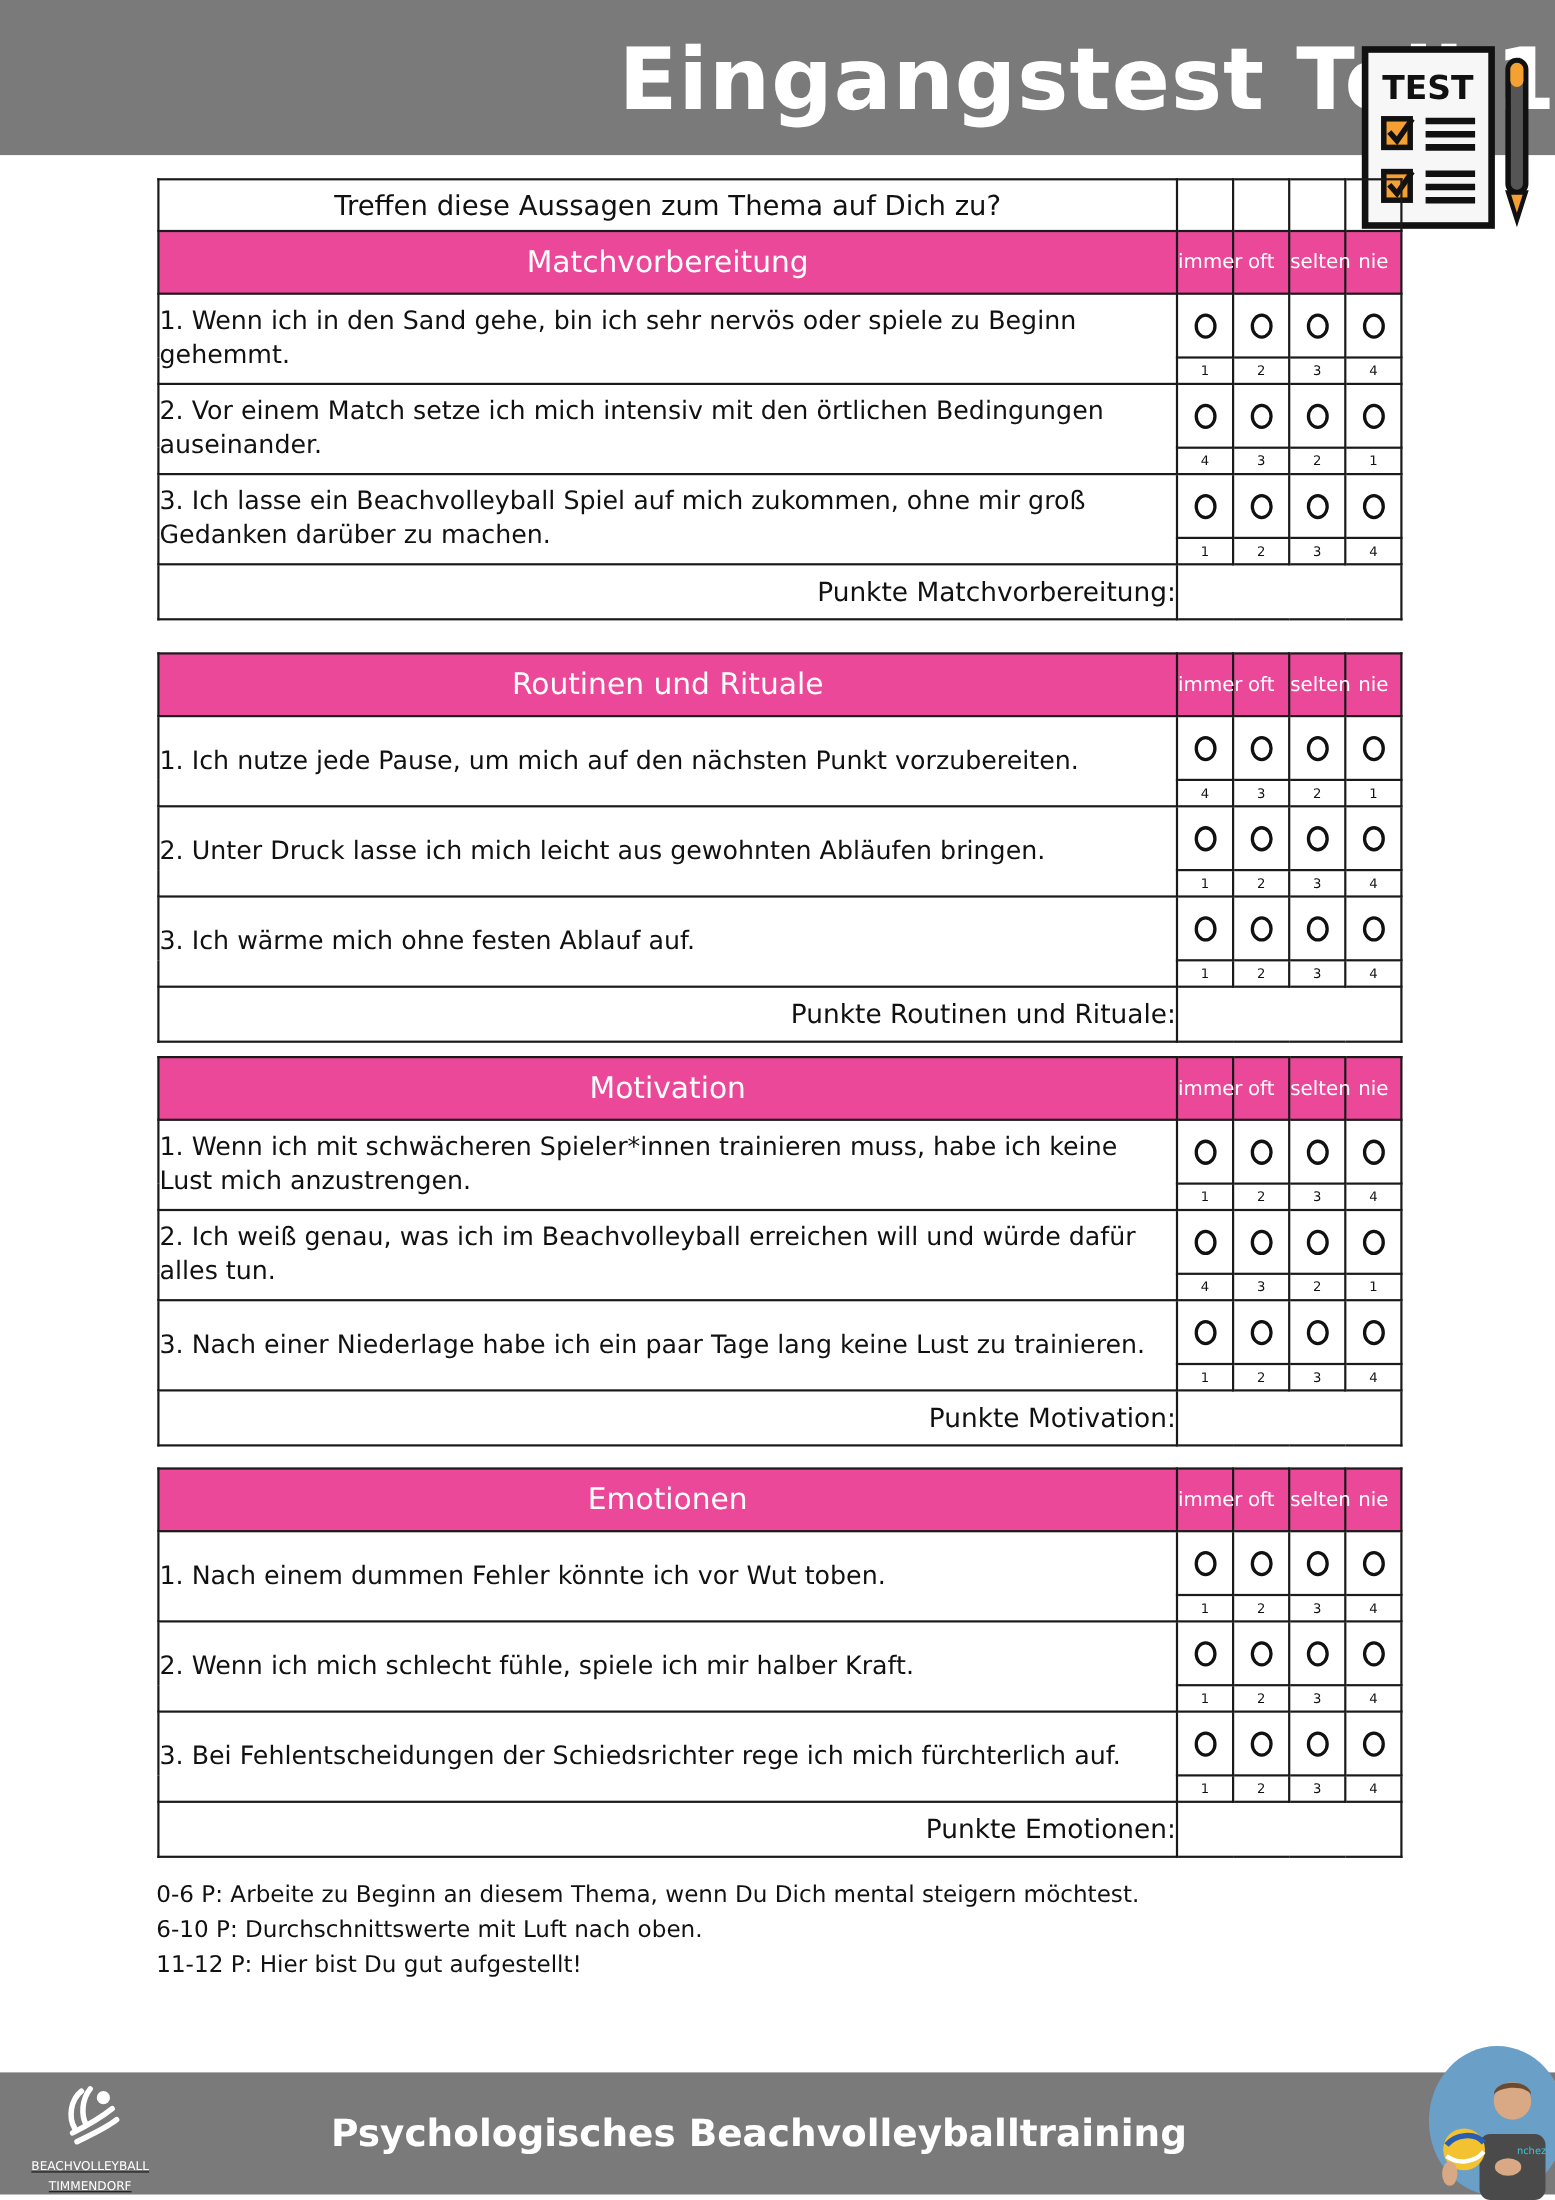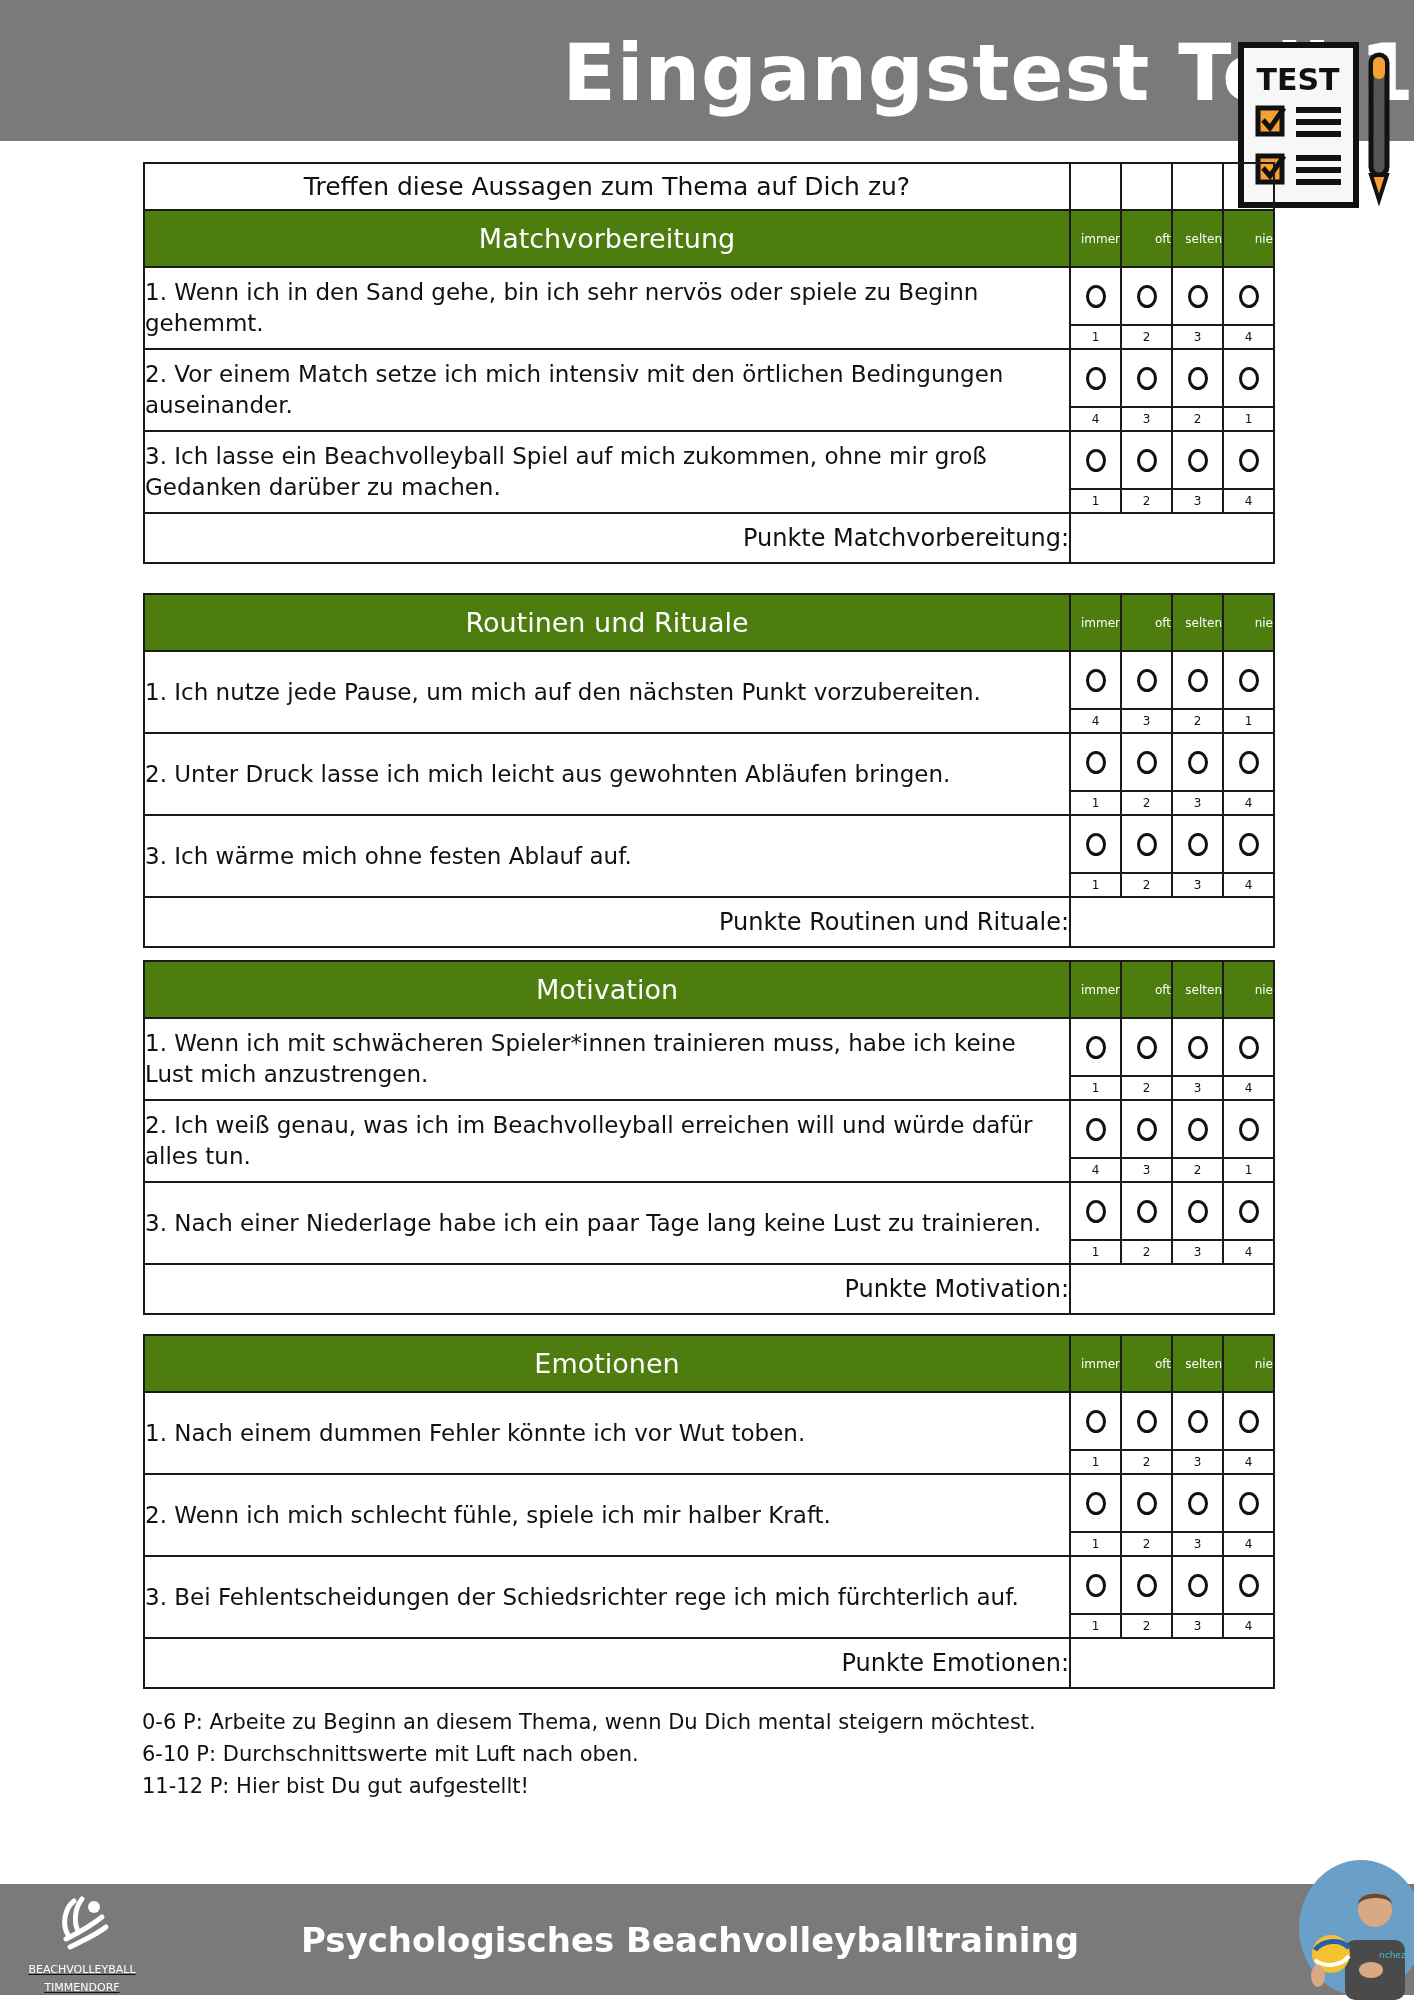--- a/index.html
+++ b/index.html
@@ -19,23 +19,23 @@
 
   .qtable {
     position: absolute; left: 143px; width: 1129px;
     border-collapse: collapse; table-layout: fixed;
   }
   .qtable td { border: 2px solid #1a1a1a; padding: 0; vertical-align: middle; }
   .col-q { width: 926px; }
   .col-a { width: 51px; }
 
   .intro-cell { height: 47px; text-align: center; font-size: 25px; }
-  .section-head td { background: #4d7c0f; color: #fff; }
+  .section-head td { background: #ec4899; color: #fff; }
   .section-title { height: 57px; text-align: center; font-size: 27px; }
-  .ans-label { text-align: right; font-size: 12px; color: #f2f2f2; }
+  .ans-label { text-align: center; font-size: 18px; color: #f2f2f2; }
 
   .q-text { font-size: 23px; line-height: 31px; padding: 2px 2px 2px 2px; }
   .circle-cell { height: 58px; text-align: center; }
   .circle {
     display: inline-block; width: 20px; height: 23px; border: 3px solid #111; border-radius: 50%;
     cursor: pointer; vertical-align: middle;
   }
   .num-cell { height: 24px; text-align: center; font-size: 12px; }
   .points-label { height: 50px; text-align: right; font-size: 24px; padding-right: 8px; }
   .points-value { height: 50px; }

